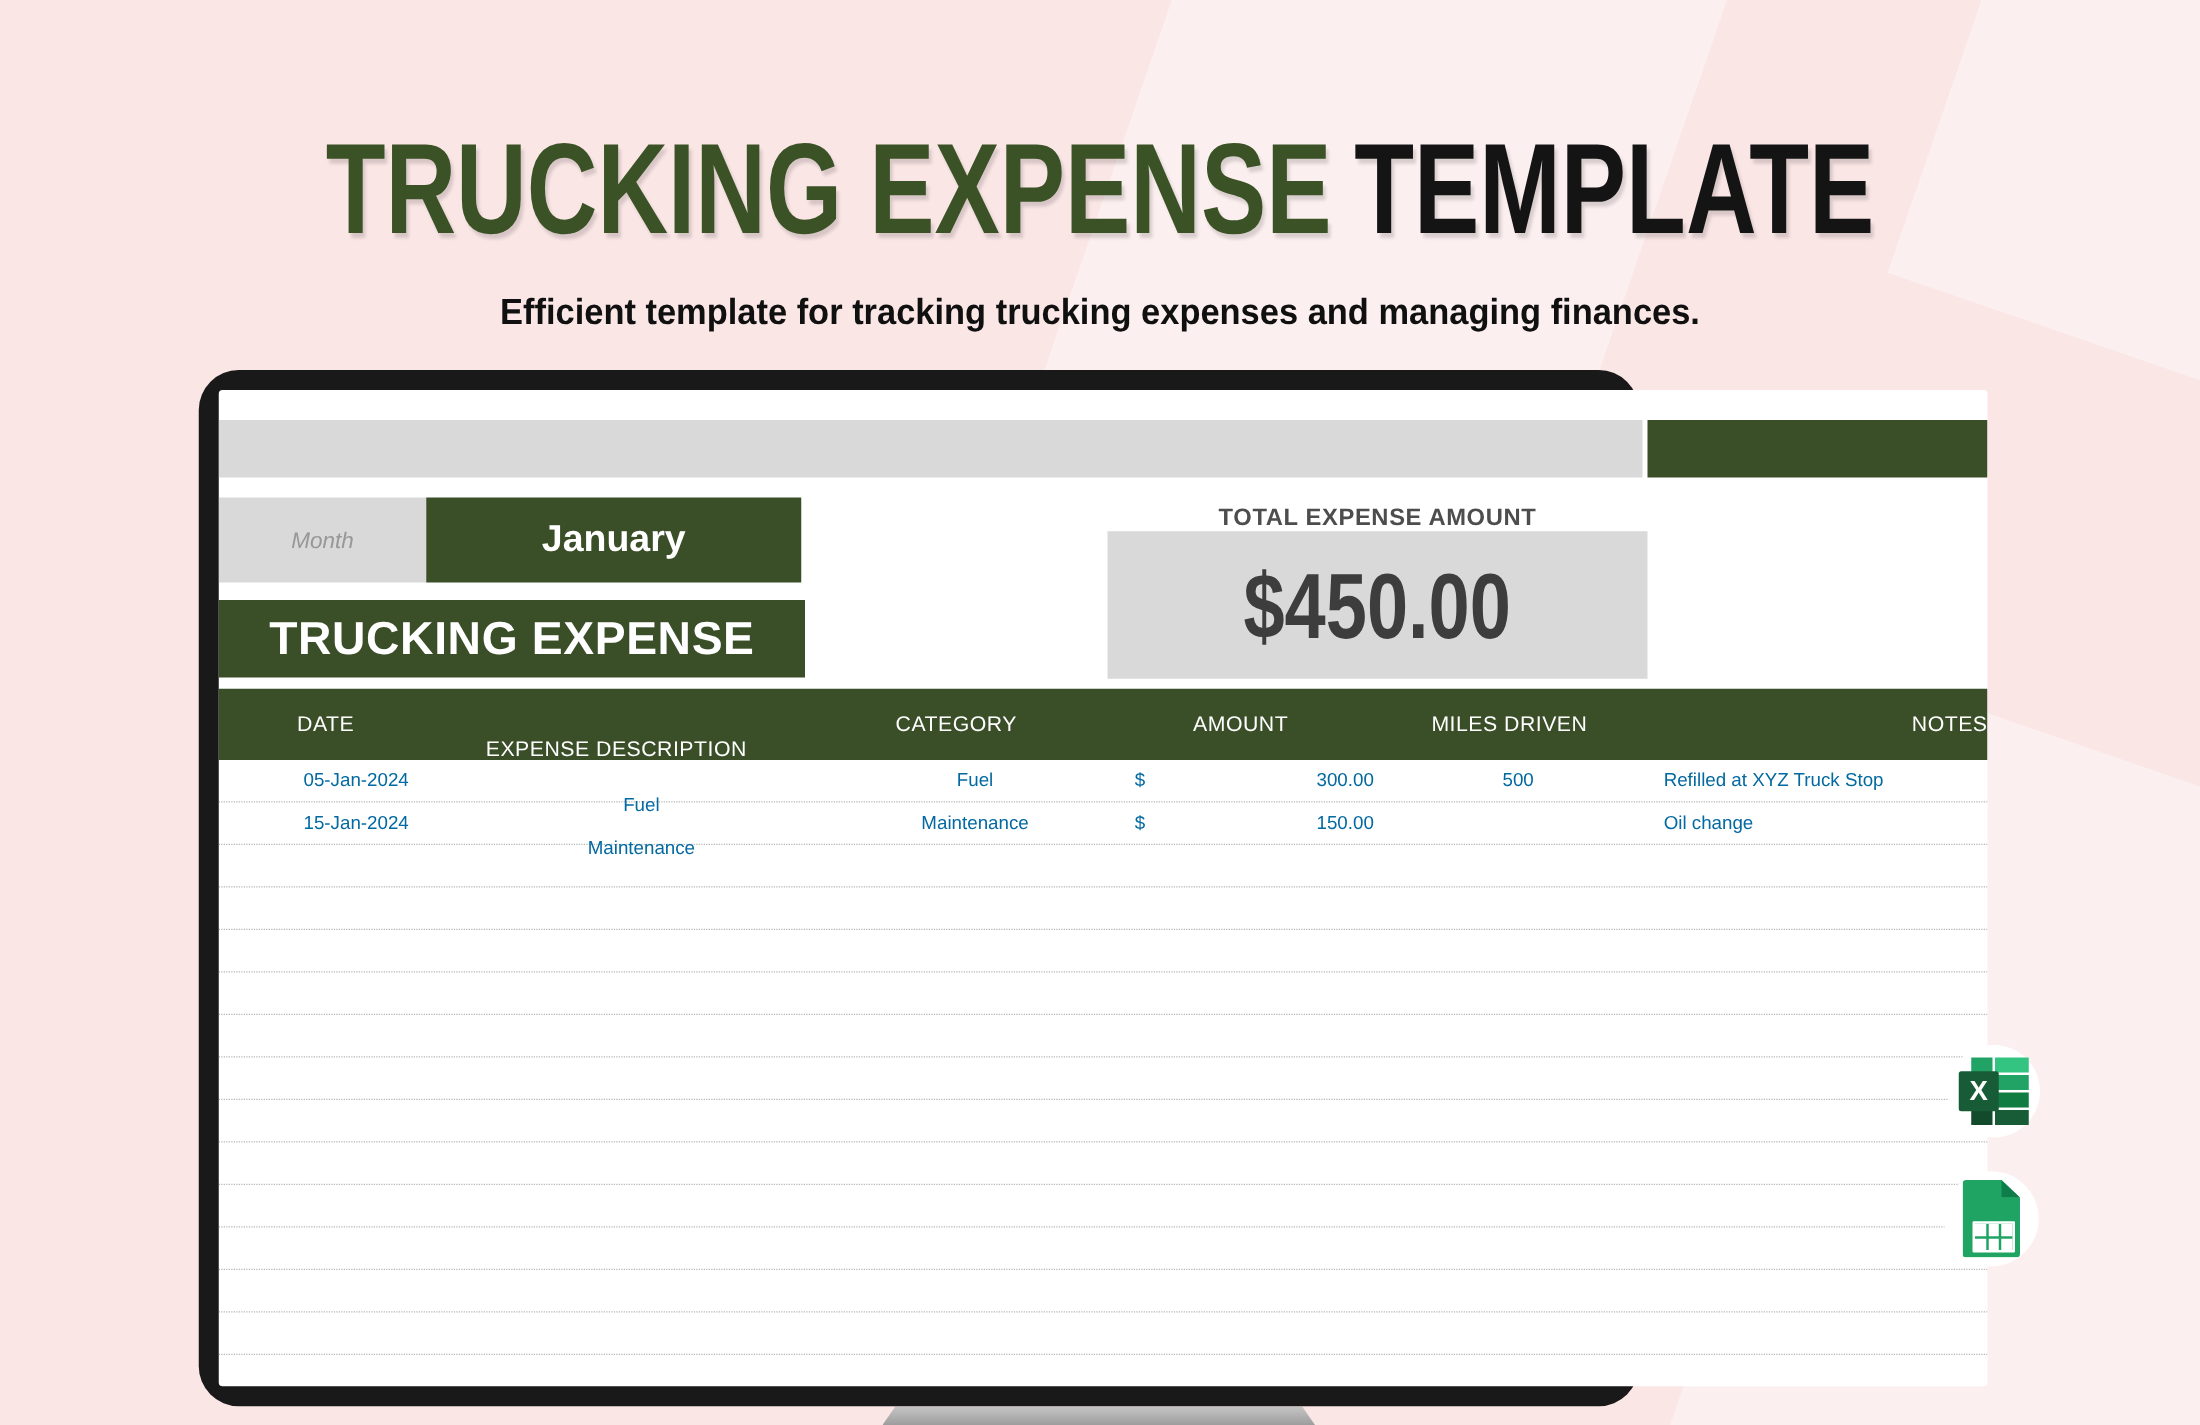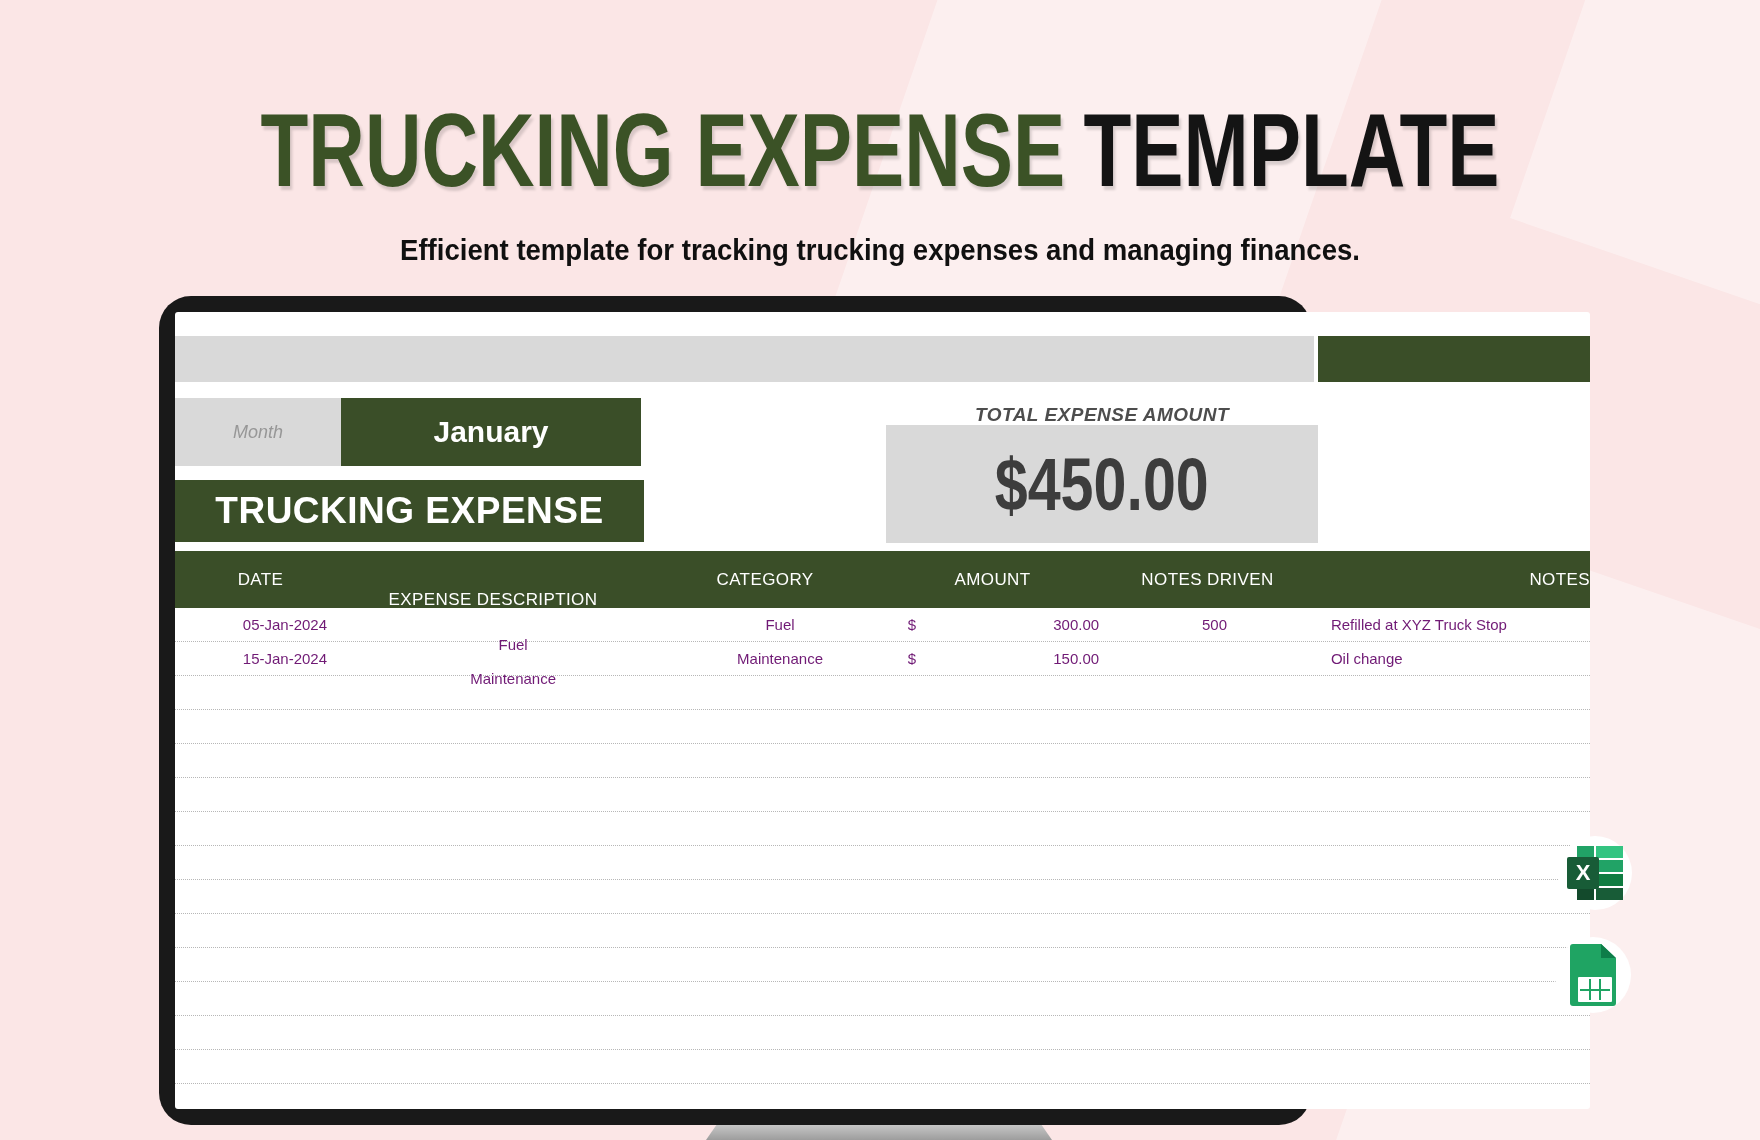--- a/index.html
+++ b/index.html
@@ -30,32 +30,32 @@
   .month-box{position:absolute;left:0;top:86px;width:166px;height:68px;background:var(--gray,#d9d9d9);
              display:flex;align-items:center;justify-content:center;
              font-style:italic;font-size:18px;color:#979797;}
   .january-box{position:absolute;left:166px;top:86px;width:300px;height:68px;background:var(--green,#3a4e28);
              display:flex;align-items:center;justify-content:center;
              color:#fff;font-weight:bold;font-size:30px;}
   .sheet-title-box{position:absolute;left:0;top:168px;width:469px;height:62px;background:var(--green,#3a4e28);
              display:flex;align-items:center;justify-content:center;color:#fff;font-weight:bold;
              font-size:37px;letter-spacing:.5px;white-space:nowrap;}
   .total-label{position:absolute;left:711px;top:92px;width:432px;text-align:center;
-             font-style:italic;font-weight:bold;font-size:19px;color:#4d4d4d;letter-spacing:.5px;}
+             font-weight:bold;font-size:19px;color:#4d4d4d;letter-spacing:.5px;}
   .total-box{position:absolute;left:711px;top:113px;width:432px;height:118px;background:var(--gray,#d9d9d9);
              display:flex;align-items:center;justify-content:center;}
   .total-value{font-size:74px;font-weight:bold;color:#3d3d3d;transform:scaleX(.8);white-space:nowrap;}
 
   
   .thead{position:absolute;left:0;top:239px;width:1415px;height:57px;background:var(--green,#3a4e28);
          display:flex;align-items:center;color:#ffffff;font-weight:normal;font-size:17px;letter-spacing:.4px;}
   .thead>div{text-align:center;}
   .tbody{position:absolute;left:0;top:296px;width:1415px;}
   .trow{display:flex;align-items:center;height:34px;box-sizing:border-box;
-        border-bottom:1px dotted #b7b7b7;font-size:15px;color:#701a75;padding-left:26px;}
+        border-bottom:1px dotted #b7b7b7;font-size:15px;color:#0369a1;padding-left:26px;}
   .c-date{width:171px;text-align:center;}
   .c-desc{width:294px;text-align:center;margin-top:40px;}
   .c-cat{width:250px;text-align:center;}
   .c-amt{width:205px;display:flex;justify-content:space-between;box-sizing:border-box;padding:0 5px;}
   .c-miles{width:225px;text-align:center;}
   .c-notes{width:270px;text-align:left;box-sizing:border-box;padding-left:6px;}
 
   
   .badge{border-radius:50%;background:#fff;display:flex;align-items:center;justify-content:center;z-index:2;}
   .excel-badge{left:1558px;top:836px;width:74px;height:74px;}
@@ -107,21 +107,21 @@
       <div class="total-label">TOTAL EXPENSE AMOUNT</div>
       <div class="total-box">
         <span class="total-value">$450.00</span>
       </div>
 
       <div class="thead">
         <div class="c-date">DATE</div>
         <div class="c-desc">EXPENSE DESCRIPTION</div>
         <div class="c-cat">CATEGORY</div>
         <div class="c-amt" style="justify-content:center;">AMOUNT</div>
-        <div class="c-miles">NOTES DRIVEN</div>
+        <div class="c-miles">MILES DRIVEN</div>
         <div class="c-notes" style="text-align:right;padding-left:0;">NOTES</div>
       </div>
 
       <div class="tbody">
         <div class="trow">
           <div class="c-date">05-Jan-2024</div>
           <div class="c-desc">Fuel</div>
           <div class="c-cat">Fuel</div>
           <div class="c-amt">
             <span>$</span>

